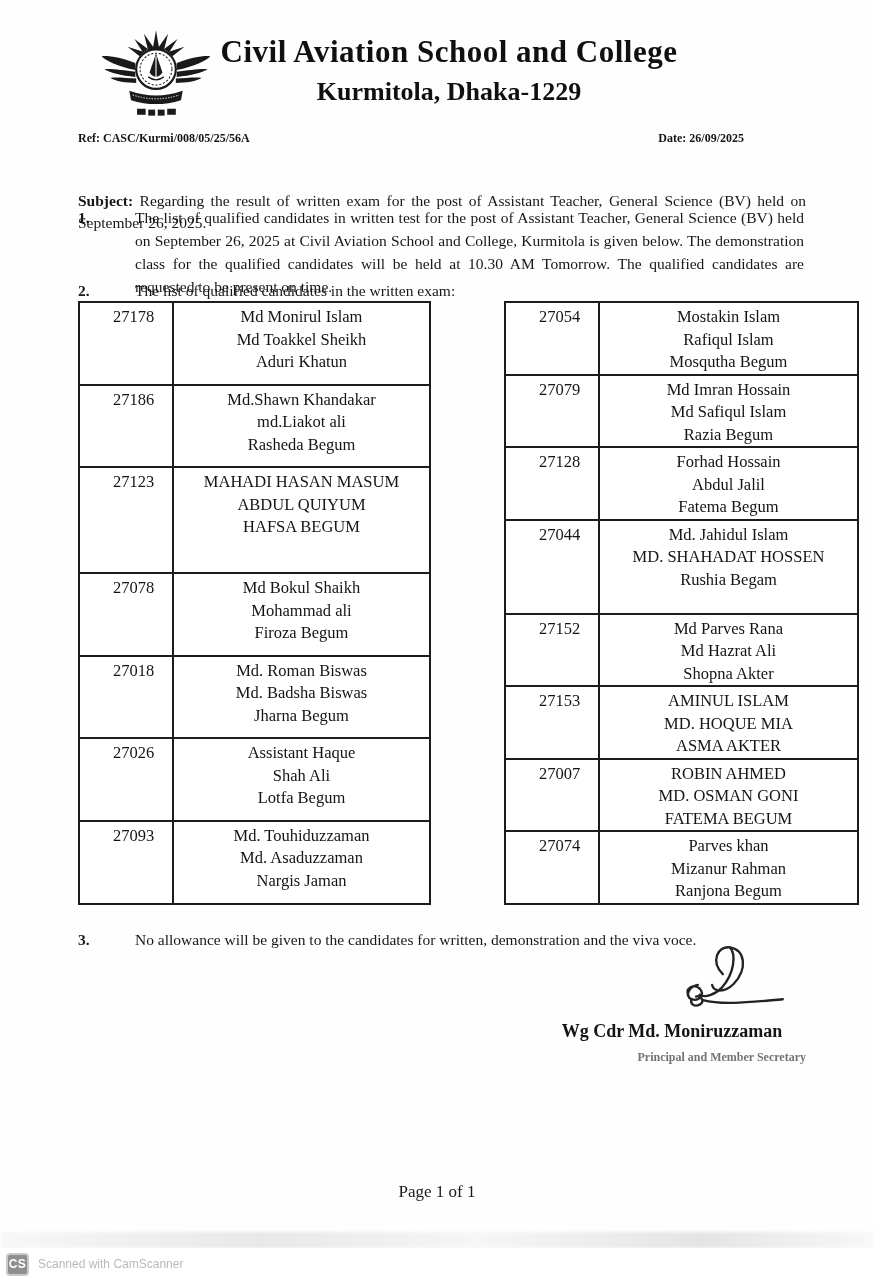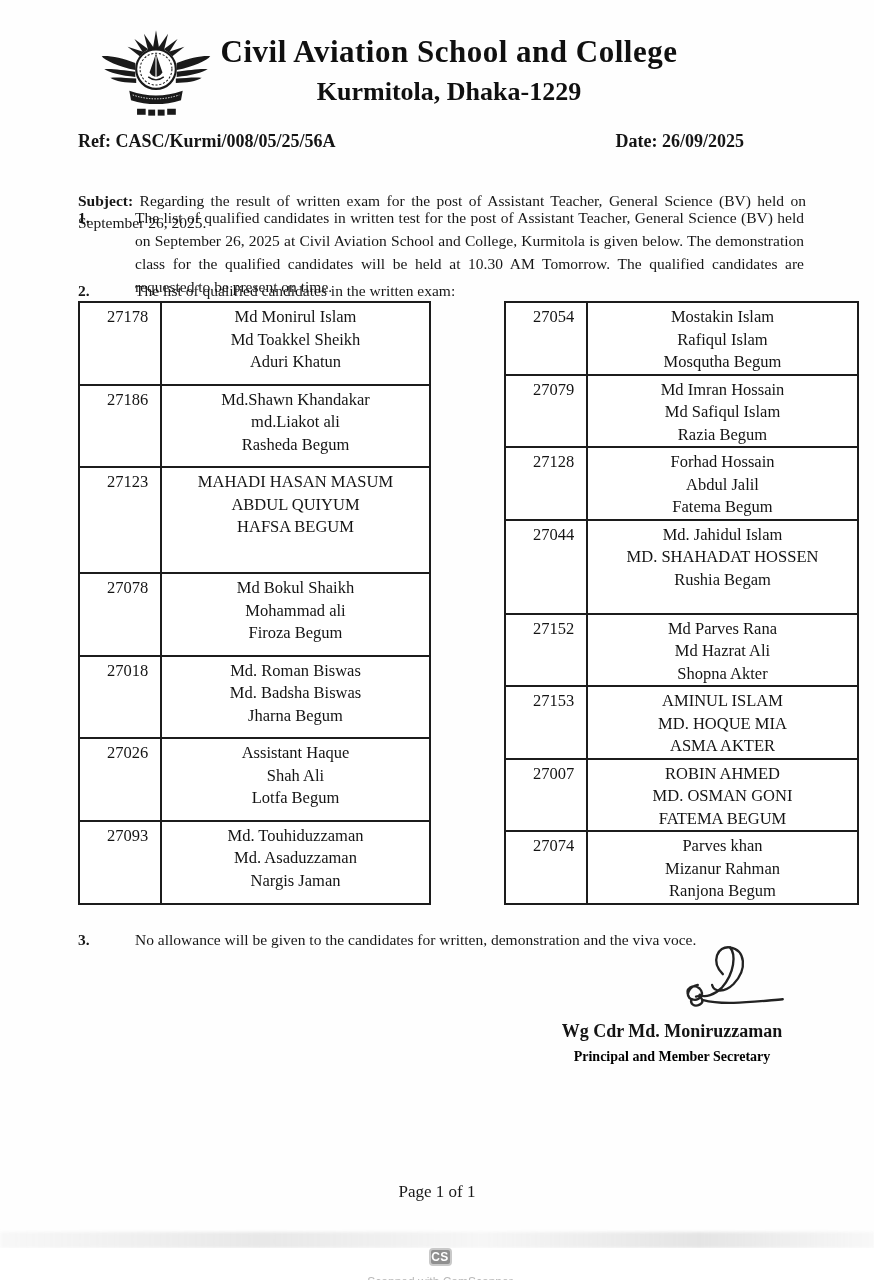--- a/index.html
+++ b/index.html
@@ -27,21 +27,21 @@
   .doc-subtitle {
     position: absolute; top: 77px; left: 0; right: 0;
     text-align: center; transform: translateX(12px);
     font-size: 26px; font-weight: bold;
     color: #101010;
   }
   
   .meta-row {
     position: absolute; top: 131px; left: 78px; right: 130px;
     display: flex; justify-content: space-between;
-    font-size: 18px; font-weight: bold; color: #151515; text-align: right;
+    font-size: 12px; font-weight: bold; color: #151515; text-align: right;
   }
   
   .subject {
     position: absolute; top: 158px; left: 78px; width: 728px;
     font-size: 15.5px; line-height: 22px; text-align: justify;
     font-weight: bold; color: #171717; margin-top: 32px;
   }
   .para {
     position: absolute; left: 78px; width: 726px;
     display: flex; align-items: flex-start;
@@ -60,48 +60,47 @@
   .ctable td {
     border: 2px solid #1c1c1c;
     vertical-align: top;
     text-align: center;
     padding: 3px 2px 0;
     font-size: 16.5px;
     line-height: 22.5px;
     height: 71px;
     color: #141414;
   }
-  .ctable .cell-id { width: 82px; padding-left: 17px; }
+  .ctable .cell-id { width: 94px; padding-left: 17px; }
   .table-left  tbody tr:nth-child(3) td { height: 93px; border-radius: 12px; }
   .table-right tbody tr:nth-child(4) td { height: 94px; }
   
   .sig-block { position: absolute; left: 538px; top: 942px; width: 268px; text-align: center; }
   .sig-scribble { display: block; margin: 0 0 0 90px; }
   .sig-name  { font-size: 18px; font-weight: bold; line-height: 26px; color: #141414; }
-  .sig-title { font-size: 14px; font-weight: bold; line-height: 26px; color: #000000; }
+  .sig-title { font-size: 12px; font-weight: bold; line-height: 26px; color: #737373; text-align: right; }
   
   .page-footer {
     position: absolute; top: 1182px; left: 0; right: 0;
     text-align: center; font-size: 17px; color: #1a1a1a;
   }
   .scan-smudge {
     position: absolute; left: 0; right: 0; bottom: 32px; height: 16px;
     background: linear-gradient(90deg,
       rgba(190,190,190,0.10) 0%, rgba(175,175,175,0.28) 30%,
       rgba(190,190,190,0.12) 55%, rgba(170,170,170,0.30) 80%,
       rgba(195,195,195,0.10) 100%);
     filter: blur(1.5px);
   }
   .scanner-bar {
     position: absolute; left: 0; right: 0; bottom: 0; height: 32px;
     background: #ffffff;
     display: flex; align-items: center; gap: 9px;
     padding-left: 6px;
     font-family: "Liberation Sans", sans-serif;
-    flex-direction: column;
   }
   .cs-badge {
     width: 23px; height: 23px; border-radius: 4px;
     background: #8f8f8f;
     border: 2px solid #c9c9c9;
     color: #ffffff; font-size: 12px; font-weight: bold;
     display: flex; align-items: center; justify-content: center;
     letter-spacing: 0.5px;
   }
   .scanner-text { color: #b9b9b9; font-size: 12px; }

